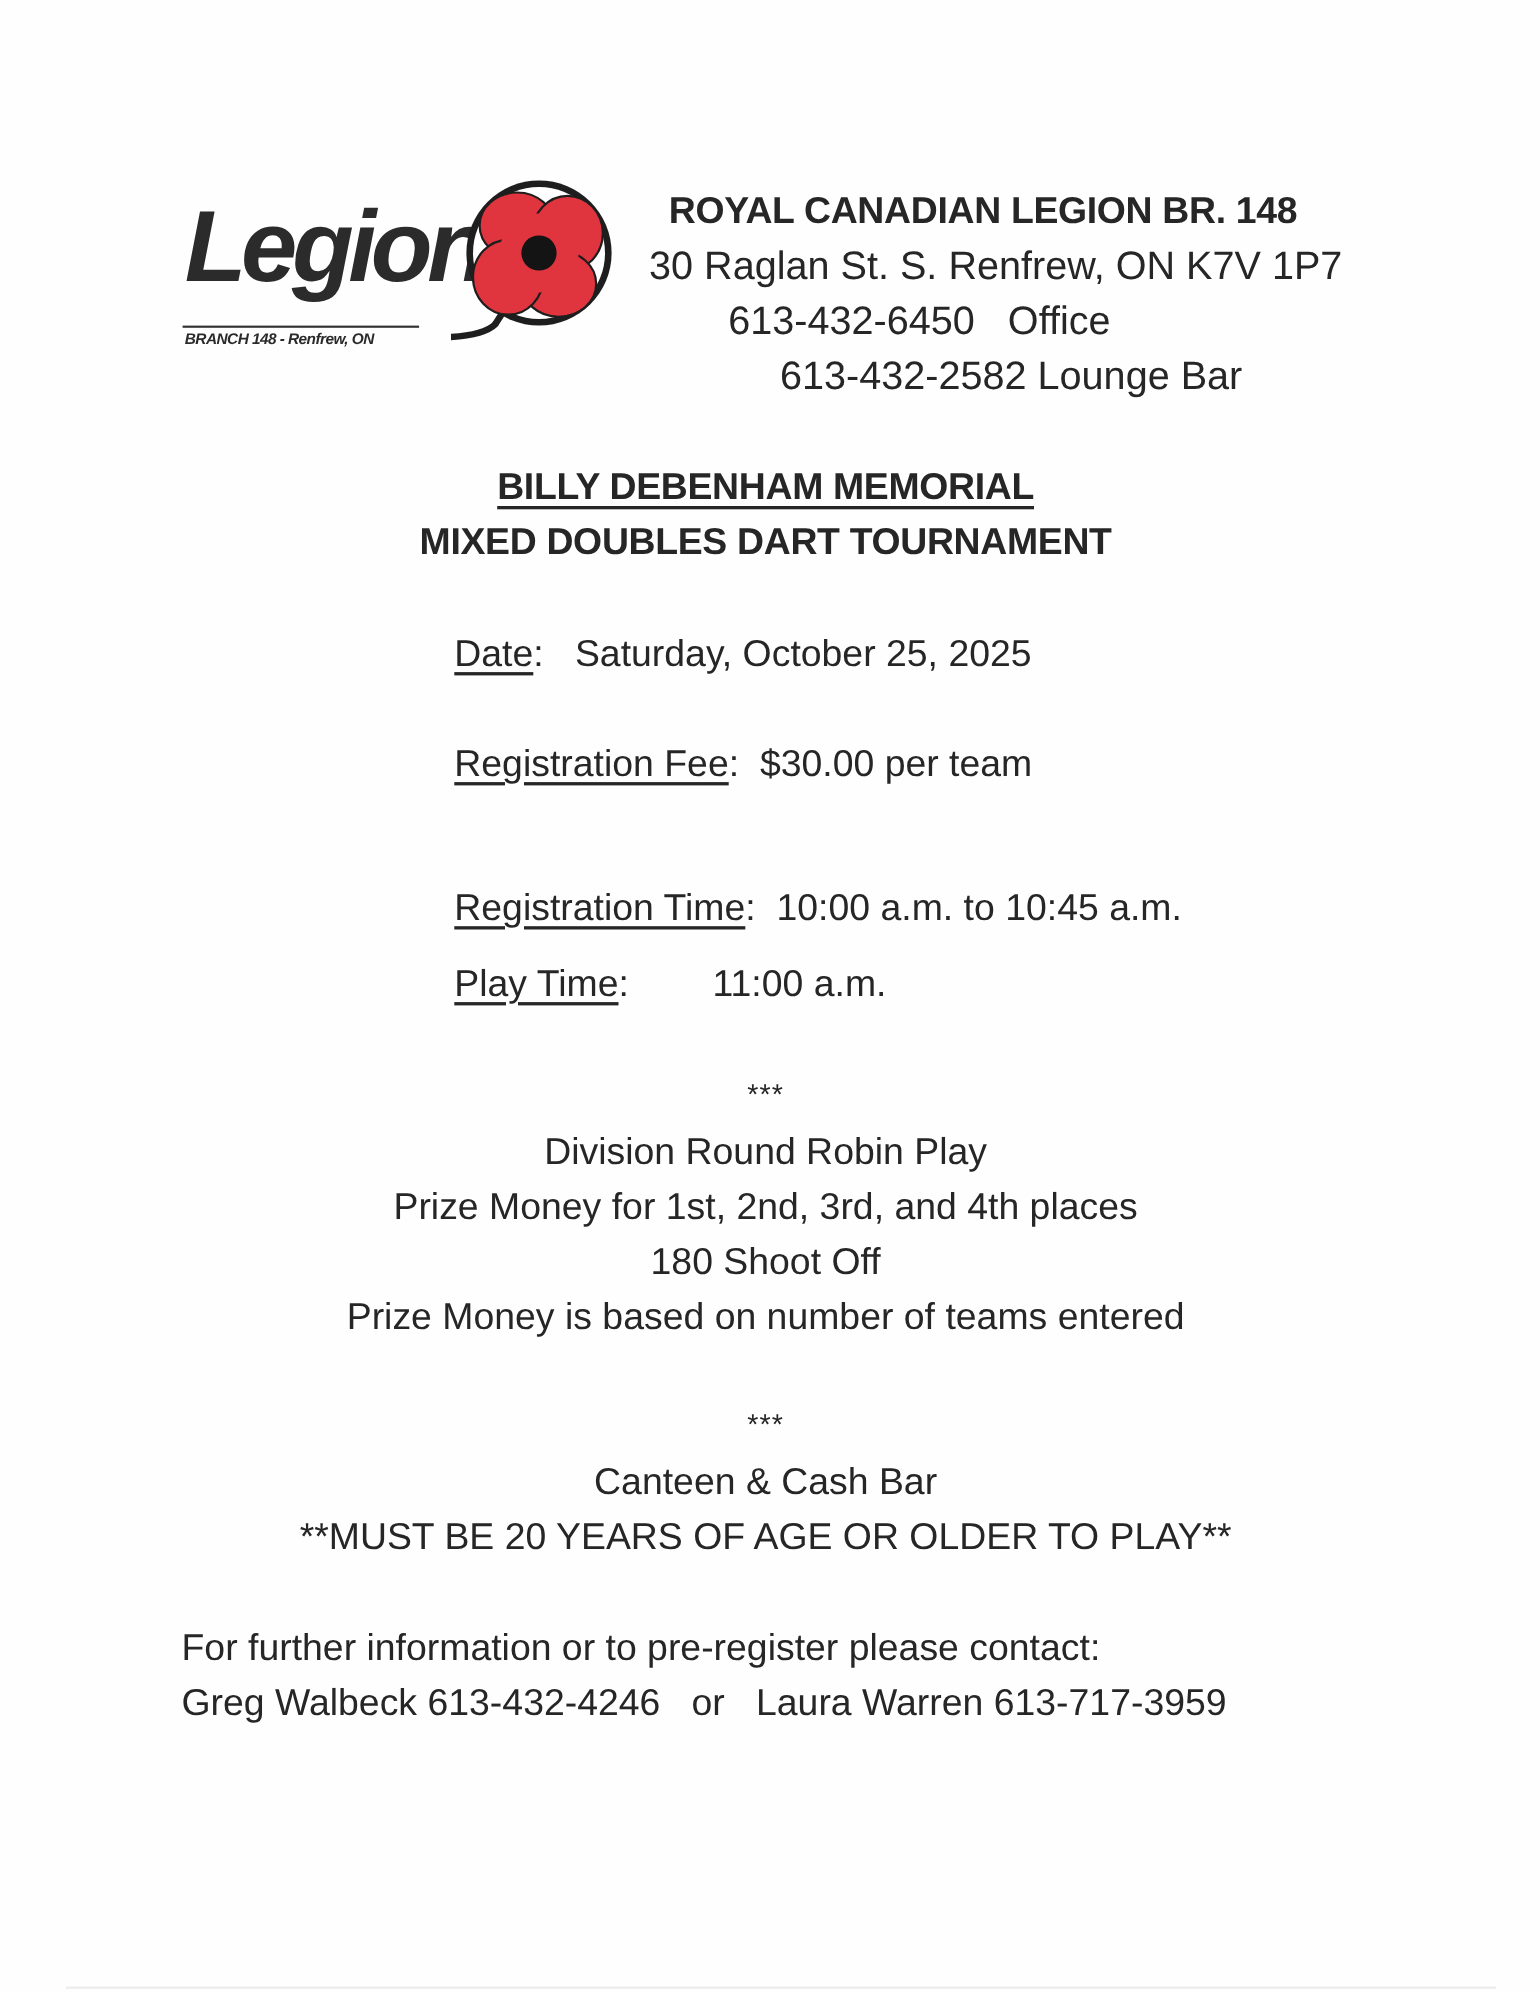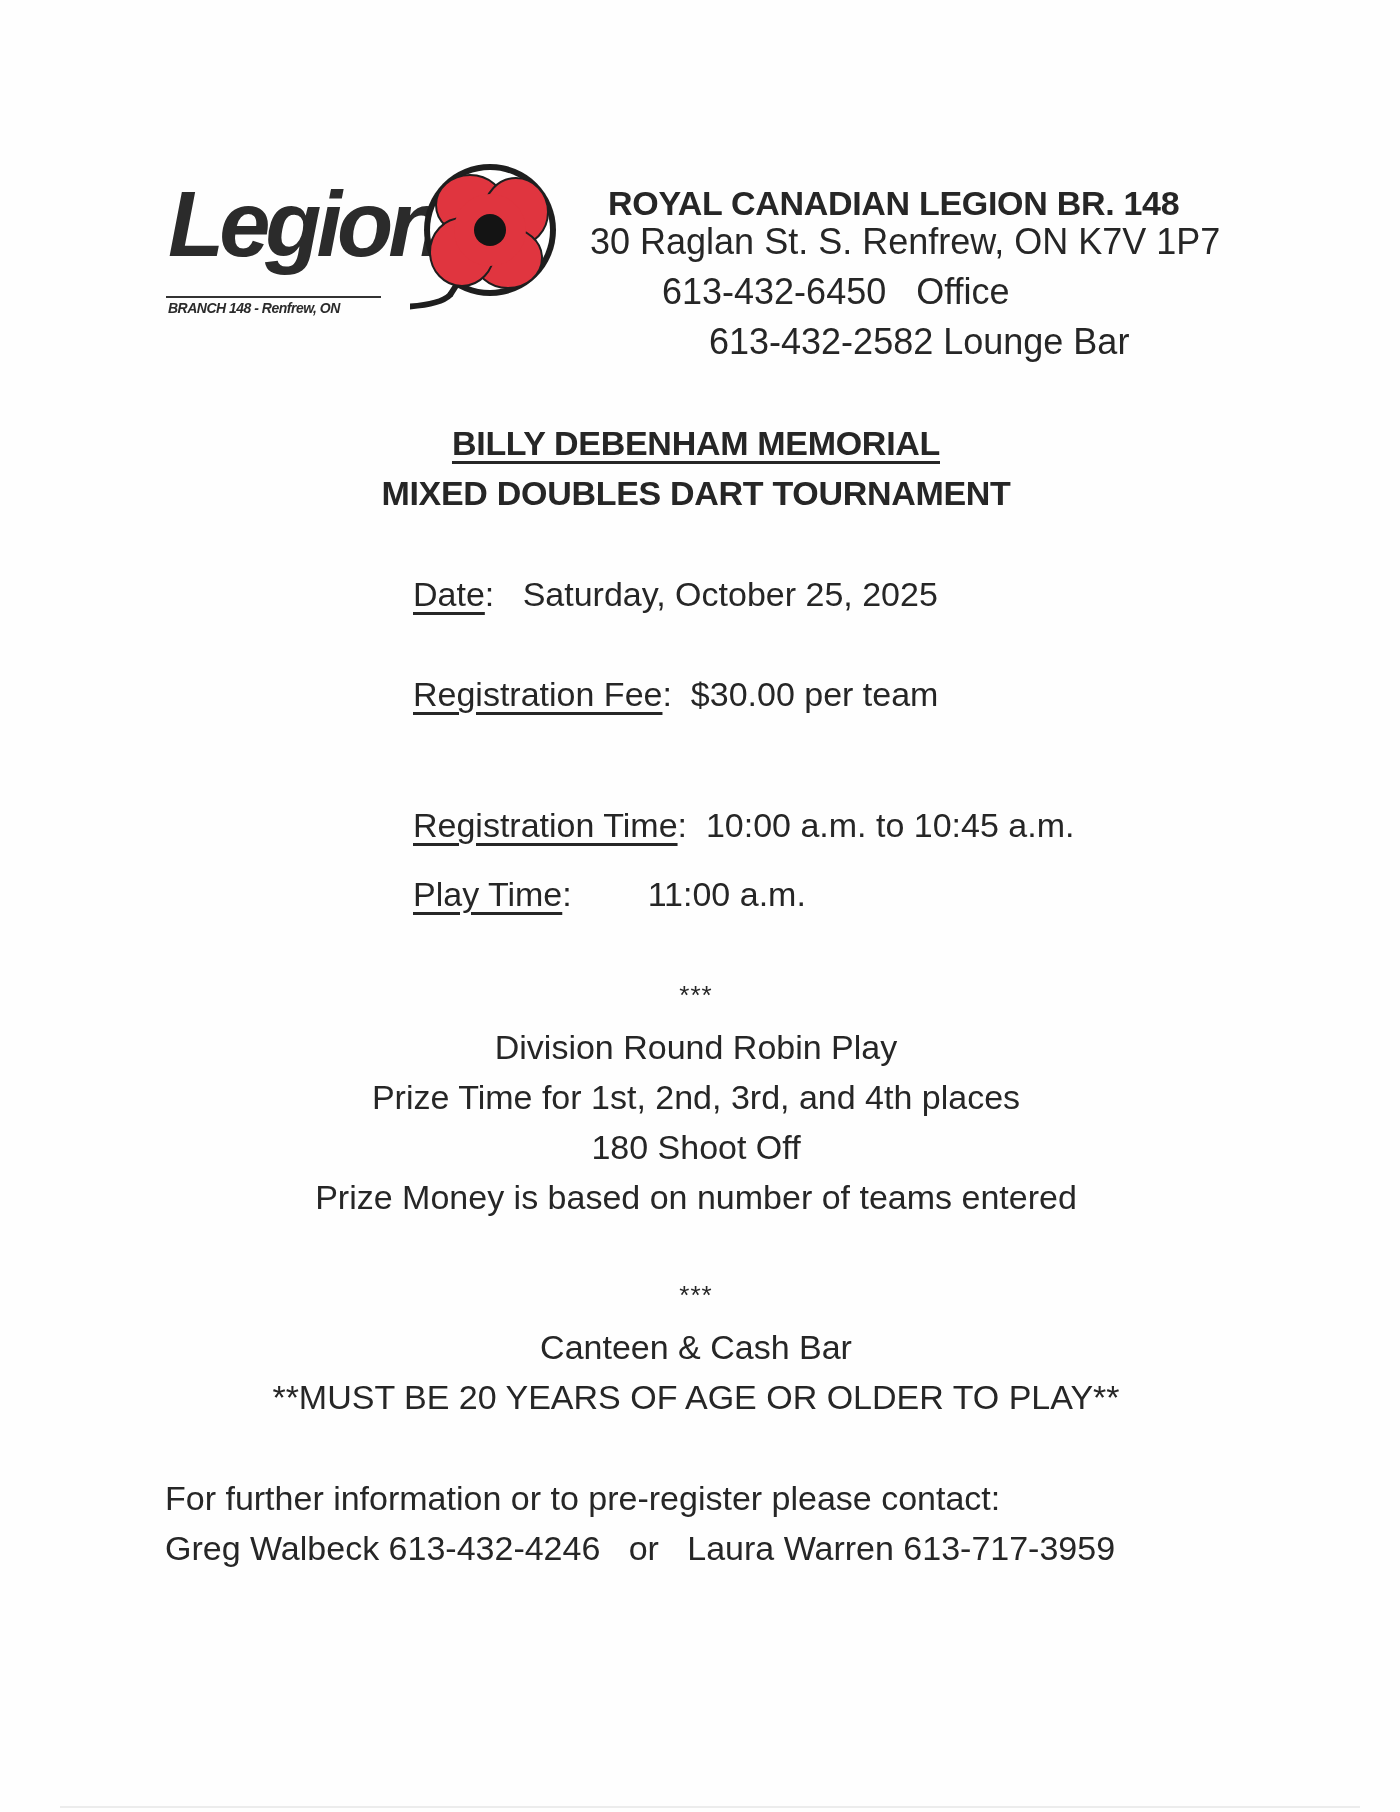--- a/index.html
+++ b/index.html
@@ -13,21 +13,21 @@
     left: 168px; top: 178px; font-size: 92px; font-weight: bold; font-style: italic;
     letter-spacing: -5px; color: #2b2b2b; line-height: 1;
   }
   .logo-branch {
     left: 168px; top: 300px; font-size: 14px; font-weight: bold; font-style: italic;
     color: #2b2b2b; letter-spacing: -0.5px;
   }
   .logo-rule { left: 166px; top: 296px; width: 215px; height: 2px; background: #333; }
   svg.poppy { position: absolute; left: 410px; top: 160px; }
   .hdr { font-size: 36px; line-height: 1; color: #262626; }
-  .hdr-bold { font-weight: bold; font-size: 34px; letter-spacing: -0.3px; margin-top: 11px; }
+  .hdr-bold { font-weight: bold; font-size: 34px; letter-spacing: -0.3px; }
   .title { font-weight: bold; font-size: 34px; letter-spacing: -0.3px; line-height: 1; }
   .ul { text-decoration: underline; text-decoration-thickness: 3px; text-underline-offset: 6px; }
   .row { font-size: 34px; line-height: 1; }
   .center { left: 0; width: 1392px; text-align: center; }
   .body-line { font-size: 34px; line-height: 1; }
   .stars { font-size: 26px; letter-spacing: 1px; }
   .scan-edge { left: 60px; top: 1806px; width: 1300px; height: 2px; background: #ececec; }
 </style>
 </head>
 <body>
@@ -79,21 +79,21 @@
 </div>
 <div class="abs row" style="left:413px; top:808px;">
   <span class="ul">Registration Time</span><span>:&nbsp;&nbsp;</span><span>10:00 a.m. to 10:45 a.m.</span>
 </div>
 <div class="abs row" style="left:413px; top:877px;">
   <span class="ul">Play Time</span><span>:</span><span style="display:inline-block; width:76px;"></span><span>11:00 a.m.</span>
 </div>
 
 <div class="abs center stars" style="top:980px;">***</div>
 <div class="abs center body-line" style="top:1030px;">Division Round Robin Play</div>
-<div class="abs center body-line" style="top:1080px;">Prize Time for 1st, 2nd, 3rd, and 4th places</div>
+<div class="abs center body-line" style="top:1080px;">Prize Money for 1st, 2nd, 3rd, and 4th places</div>
 <div class="abs center body-line" style="top:1130px;">180 Shoot Off</div>
 <div class="abs center body-line" style="top:1180px;">Prize Money is based on number of teams entered</div>
 
 <div class="abs center stars" style="top:1280px;">***</div>
 <div class="abs center body-line" style="top:1330px;text-align:center;">Canteen &amp; Cash Bar</div>
 <div class="abs center body-line" style="top:1380px;">**MUST BE 20 YEARS OF AGE OR OLDER TO PLAY**</div>
 
 <div class="abs body-line" style="left:165px; top:1481px;">For further information or to pre-register please contact:</div>
 <div class="abs body-line" style="left:165px; top:1531px;">
   <span>Greg Walbeck</span>

